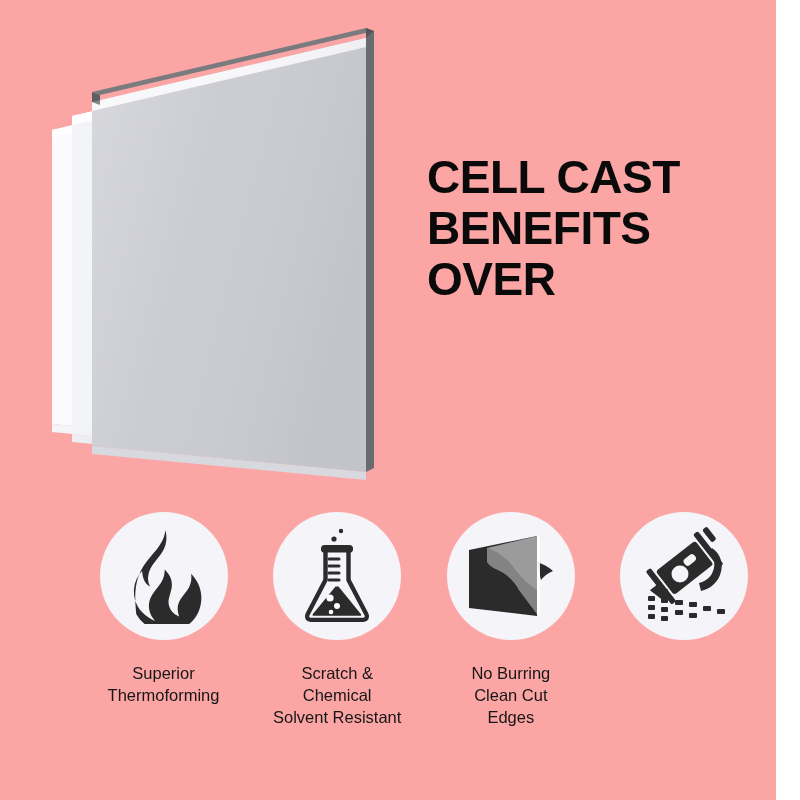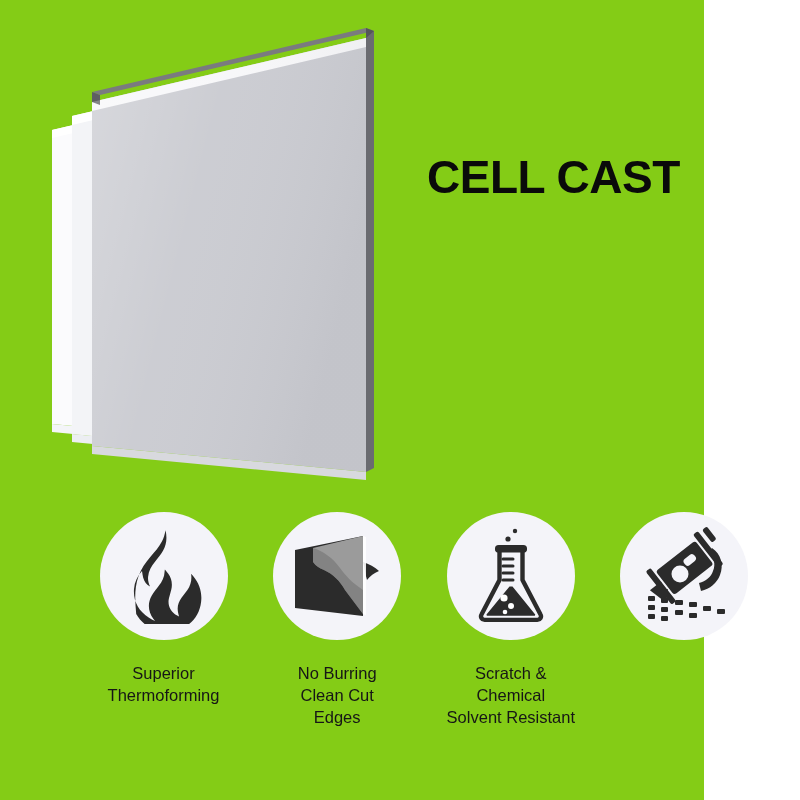--- a/index.html
+++ b/index.html
@@ -12,23 +12,23 @@
     width: 800px;
     height: 800px;
     overflow: hidden;
     font-family: "Liberation Sans", "DejaVu Sans", sans-serif;
     color: #1a1a1a;
     position: relative;
   }
 
   #infographic {
     position: relative;
-    width: 704px;
+    width: 776px;
     height: 800px;
-    background: #84cc16;
+    background: #fca5a5;
   }
 
   
   .hero {
     position: absolute;
     left: 0;
     top: 0;
     width: 800px;
     height: 500px;
   }
@@ -156,54 +156,36 @@
             <stop offset="0%" stop-color="#ffffff" stop-opacity="0.55"></stop>
             <stop offset="45%" stop-color="#ffffff" stop-opacity="0.12"></stop>
             <stop offset="100%" stop-color="#9a9ba1" stop-opacity="0.25"></stop>
           </linearGradient>
         </defs>
       </svg>
     </div>
 
     <div class="headline">
       <span class="hl-line">CELL CAST</span>
+      <span class="hl-line">BENEFITS</span>
+      <span class="hl-line">OVER</span>
     </div>
 
   </div>
 
   <div class="benefits">
 
     <div class="benefit">
       <div class="icon-circle">
         <svg width="86" height="96" viewBox="0 0 86 96" aria-hidden="true">
           <path fill="#2b2b2b" d="M44.5 2.2c1.8 7.6 1.0 14.4-2.5 20.6-2.3 4.0-5.4 7.6-8.2 11.2-3.4 4.4-6.2 9.0-6.7 14.7-0.3 3.4 0.3 6.6 2.0 9.8-3.6-1.9-5.8-4.9-6.9-8.8-0.6-2.1-0.8-4.3-1.2-6.8-4.7 5.3-7.5 11.1-8.0 18.0-0.9 12.6 4.6 22.1 15.0 28.8 1.8 1.2 3.8 2.1 6.1 3.3-0.8-1.0-1.3-1.6-1.8-2.2-5.3-6.9-5.9-15.8-1.5-23.3 2.0-3.4 4.6-6.5 7.0-9.7 3.2-4.2 5.6-8.7 5.8-14.1 0.0-0.6 0.1-1.2 0.3-2.2 1.3 1.6 2.4 2.9 3.4 4.3 3.4 4.8 4.3 10.1 3.0 15.8-0.6 2.8-1.6 5.5-2.3 8.3-1.8 7.2 1.6 14.4 8.2 17.7 0.5 0.3 1.1 0.5 1.9 0.8-0.3-1.0-0.5-1.7-0.7-2.5-1.7-6.0-0.4-11.4 3.3-16.3 1.9-2.5 3.9-4.9 5.7-7.5 3.3-4.8 4.6-10.1 3.7-16.3 0.9 0.9 1.5 1.5 2.0 2.1 6.3 7.6 9.2 16.3 8.0 26.1-1.5 12.3-8.2 21.2-19.3 26.5-16.6 7.9-36.6 1.5-45.6-14.5C14.1 73.0 13.0 60.6 17.6 47.9c2.6-7.2 6.9-13.4 11.9-19.1 4.2-4.8 8.5-9.5 11.4-15.2 1.8-3.5 2.9-7.2 3.6-11.4z"></path>
         </svg>
       </div>
       <div class="benefit-label">Superior
 Thermoforming</div>
-    </div>
-
-    <div class="benefit">
-      <div class="icon-circle">
-        <svg width="96" height="96" viewBox="0 0 96 96" aria-hidden="true">
-
-          <polygon points="6,22 74,8 74,88 6,80" fill="#2b2b2b"></polygon>
-
-          <path fill="#2b2b2b" d="M74 34c6 2 12 5 16 9-5 2-9 5-12 9-2-6-2-12-4-18z"></path>
-
-          <path fill="#9b9b9b" d="M24 20 74 8v78L56 62c-5-9-12-16-21-20-5-2-8-4-11-8 0-5 0-10 0-14z"></path>
-
-          <path fill="#ffffff" d="M74 8l3 1v78l-3 -1z" opacity="0.9"></path>
-
-          <path fill="#6f6f6f" d="M24 20c10 3 20 10 27 20 6 8 11 14 23 22V86L56 62c-5-9-12-16-21-20-5-2-8-4-11-8z" opacity="0.55"></path>
-        </svg>
-      </div>
-      <div class="benefit-label">No Burring
-Clean Cut
-Edges</div>
     </div>
 
     <div class="benefit">
       <div class="icon-circle">
         <svg width="86" height="100" viewBox="0 0 86 100" aria-hidden="true">
 
           <circle cx="47" cy="5" r="2.2" fill="#2b2b2b"></circle>
           <circle cx="40" cy="13" r="2.6" fill="#2b2b2b"></circle>
 
           <path fill="none" stroke="#2b2b2b" stroke-width="4.4" stroke-linejoin="round" stroke-linecap="round" d="M29.5 23.5h27 M31.5 23.5v30.5L13.5 88.5a3.6 3.6 0 0 0 3.1 5.4h52.8a3.6 3.6 0 0 0 3.1-5.4L54.5 54V23.5"></path>
@@ -220,20 +202,40 @@
           <path fill="#2b2b2b" d="M41.5 60.5h3L67 88.2a1.0 1.0 0 0 1-0.9 1.6H19.6a1.0 1.0 0 0 1-0.9-1.6z"></path>
 
           <circle cx="36" cy="72" r="3.6" fill="#ffffff"></circle>
           <circle cx="43" cy="80" r="3.0" fill="#ffffff"></circle>
           <circle cx="37" cy="86" r="2.3" fill="#ffffff"></circle>
         </svg>
       </div>
       <div class="benefit-label">Scratch &amp;
 Chemical
 Solvent Resistant</div>
+    </div>
+
+    <div class="benefit">
+      <div class="icon-circle">
+        <svg width="96" height="96" viewBox="0 0 96 96" aria-hidden="true">
+
+          <polygon points="6,22 74,8 74,88 6,80" fill="#2b2b2b"></polygon>
+
+          <path fill="#2b2b2b" d="M74 34c6 2 12 5 16 9-5 2-9 5-12 9-2-6-2-12-4-18z"></path>
+
+          <path fill="#9b9b9b" d="M24 20 74 8v78L56 62c-5-9-12-16-21-20-5-2-8-4-11-8 0-5 0-10 0-14z"></path>
+
+          <path fill="#ffffff" d="M74 8l3 1v78l-3 -1z" opacity="0.9"></path>
+
+          <path fill="#6f6f6f" d="M24 20c10 3 20 10 27 20 6 8 11 14 23 22V86L56 62c-5-9-12-16-21-20-5-2-8-4-11-8z" opacity="0.55"></path>
+        </svg>
+      </div>
+      <div class="benefit-label">No Burring
+Clean Cut
+Edges</div>
     </div>
 
     <div class="benefit">
       <div class="icon-circle">
         <svg width="100" height="100" viewBox="0 0 100 100" aria-hidden="true">
           <g fill="#2b2b2b">
 
             <g transform="rotate(-38 52 42)">
               <rect x="26" y="26" width="50" height="30" rx="3"></rect>
             </g>

